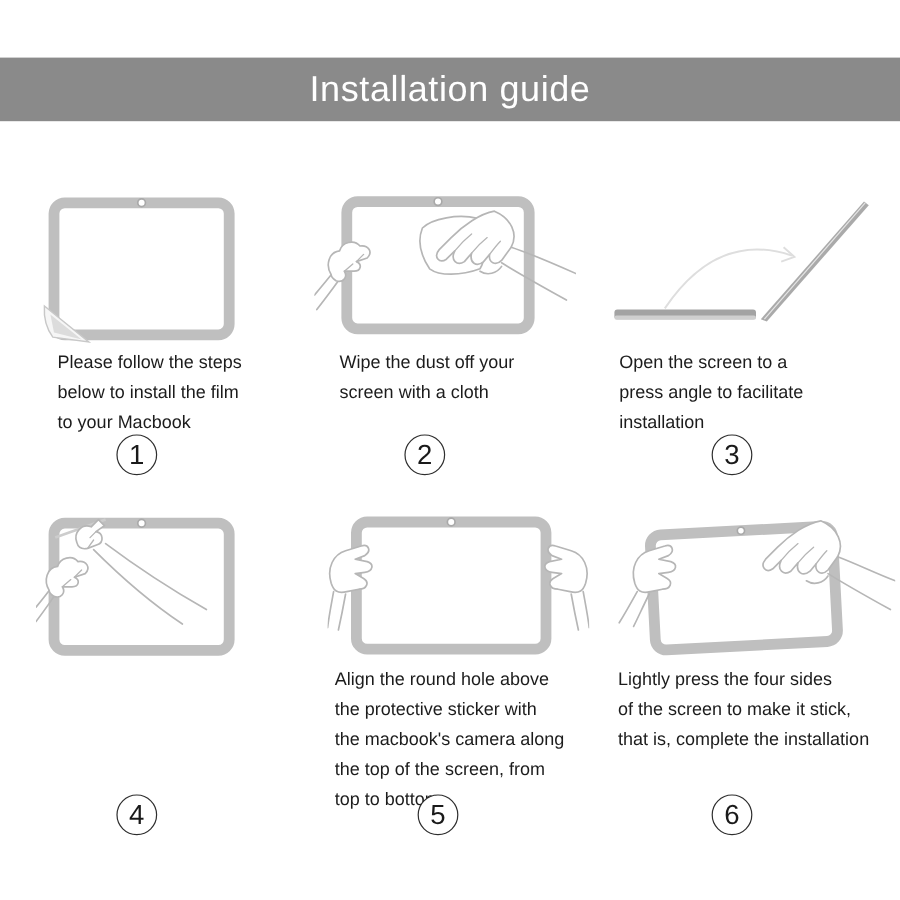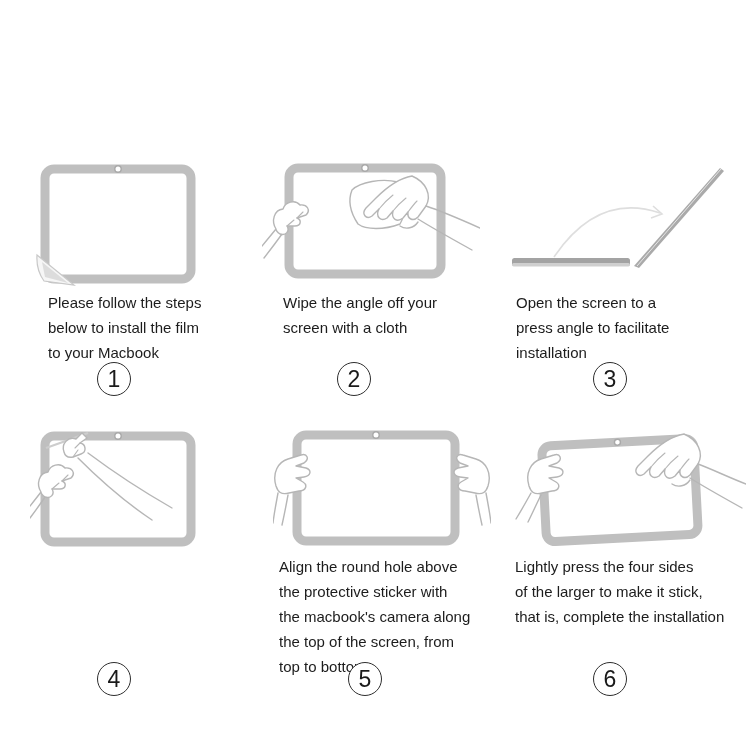--- a/index.html
+++ b/index.html
@@ -44,20 +44,23 @@
   .s3 .num, .s6 .num { left:95px; }
   svg .hand { fill:#ffffff; stroke:#b6b6b6; stroke-width:1.4; stroke-linejoin:round; }
   svg .line { fill:none; stroke:#b6b6b6; stroke-width:1.4; stroke-linecap:round; }
   svg .thin { fill:none; stroke:#b6b6b6; stroke-width:1.1; stroke-linecap:round; }
 </style>
 </head>
 <body>
 
 <div class="page">
 
+  <div class="header">
+    <span class="header-title">Installation guide</span>
+  </div>
 
   <section class="step s1">
     <svg class="illus" width="205" height="128" viewBox="0 0 205 128">
       <rect x="15" y="11" width="146" height="110" rx="9" fill="#ffffff" stroke="#bfbfbf" stroke-width="9"></rect>
       <circle cx="88" cy="11" r="3.2" fill="#ffffff" stroke="#a9a9a9" stroke-width="1.4"></circle>
       <path d="M7,97 L44,127 L14,123 Q6,112 7,97 Z" fill="#f6f6f6" stroke="#c8c8c8" stroke-width="1.2"></path>
       <path d="M12,104 L38,125 L15,119 Z" fill="#dcdcdc"></path>
     </svg>
     <p class="caption">Please follow the steps
 below to install the film
@@ -73,21 +76,21 @@
       <path class="line" d="M0,88 C5,82 10,76 14,71"></path>
       <path class="hand" d="M14,71 C9,63 12,52 21,51 C23,44 33,41 38,47 C45,46 49,52 44,57 L35,60 C40,62 39,68 33,68 L25,68 C28,73 24,78 18,76 C15,74 14,73 14,71 Z"></path>
       <path class="thin" d="M35,60 L41,54 M25,68 L32,62"></path>
       <path class="hand" d="M90,32 C98,24 120,20 136,24 C144,38 144,56 138,66 C122,72 104,72 96,66 C88,54 86,42 90,32 Z" stroke="#bcbcbc"></path>
       <path class="hand" d="M150,18 C138,20 124,30 114,40 L104,50 C99,56 104,62 110,58 L117,51 C113,59 119,64 125,60 L131,53 C129,61 135,65 141,60 L146,54 C145,61 151,64 156,59 L164,48 C170,37 164,24 150,18 Z"></path>
       <path class="thin" d="M117,51 C121,46 126,41 131,37 M131,53 C135,48 139,44 144,40 M146,54 C149,50 152,46 155,43"></path>
       <path class="line" d="M138,68 C144,72 152,70 156,64"></path>
       <path class="line" d="M164,48 C182,54 200,62 218,70"></path>
       <path class="line" d="M156,61 C172,71 192,82 210,92"></path>
     </svg>
-    <p class="caption">Wipe the angle off your
+    <p class="caption">Wipe the dust off your
 screen with a cloth</p>
     <div class="num">2</div>
   </section>
 
   <section class="step s3">
     <svg class="illus" width="248" height="128" viewBox="0 0 248 128">
       <path d="M56,99 Q100,34 162,55" fill="none" stroke="#dedede" stroke-width="1.6"></path>
       <path d="M155,48 L164,56 L153,60" fill="none" stroke="#dedede" stroke-width="1.6"></path>
       <rect x="14" y="100" width="118" height="8" rx="2.5" fill="#a3a3a3"></rect>
       <rect x="14" y="105" width="118" height="3.4" rx="1.7" fill="#cfcfcf"></rect>
@@ -145,18 +148,18 @@
       <path class="hand" d="M31,60 C27,47 33,36 43,33 L56,29 C62,27 65,33 59,37 L51,40 L61,42 C67,44 66,50 59,51 L51,52 L58,56 C63,59 61,65 54,65 L44,67 C36,69 33,66 31,60 Z"></path>
       <path class="line" d="M33,67 C28,76 23,85 18,93"></path>
       <path class="line" d="M43,69 C38,79 34,88 30,96"></path>
       <path class="hand" d="M186,8 C174,10 160,20 150,30 L140,40 C135,46 140,52 146,48 L153,41 C149,49 155,54 161,50 L167,43 C165,51 171,55 177,50 L182,44 C181,51 187,54 192,49 L200,38 C206,27 200,14 186,8 Z"></path>
       <path class="thin" d="M153,41 C157,36 162,31 167,27 M167,43 C171,38 175,34 180,30 M182,44 C185,40 188,36 191,33"></path>
       <path class="line" d="M174,58 C180,62 188,60 192,54"></path>
       <path class="line" d="M200,38 C216,44 232,52 248,58"></path>
       <path class="line" d="M192,52 C208,62 226,72 244,82"></path>
     </svg>
     <p class="caption">Lightly press the four sides
-of the larger to make it stick,
+of the screen to make it stick,
 that is, complete the installation</p>
     <div class="num">6</div>
   </section>
 
 </div>
 
 </body></html>

